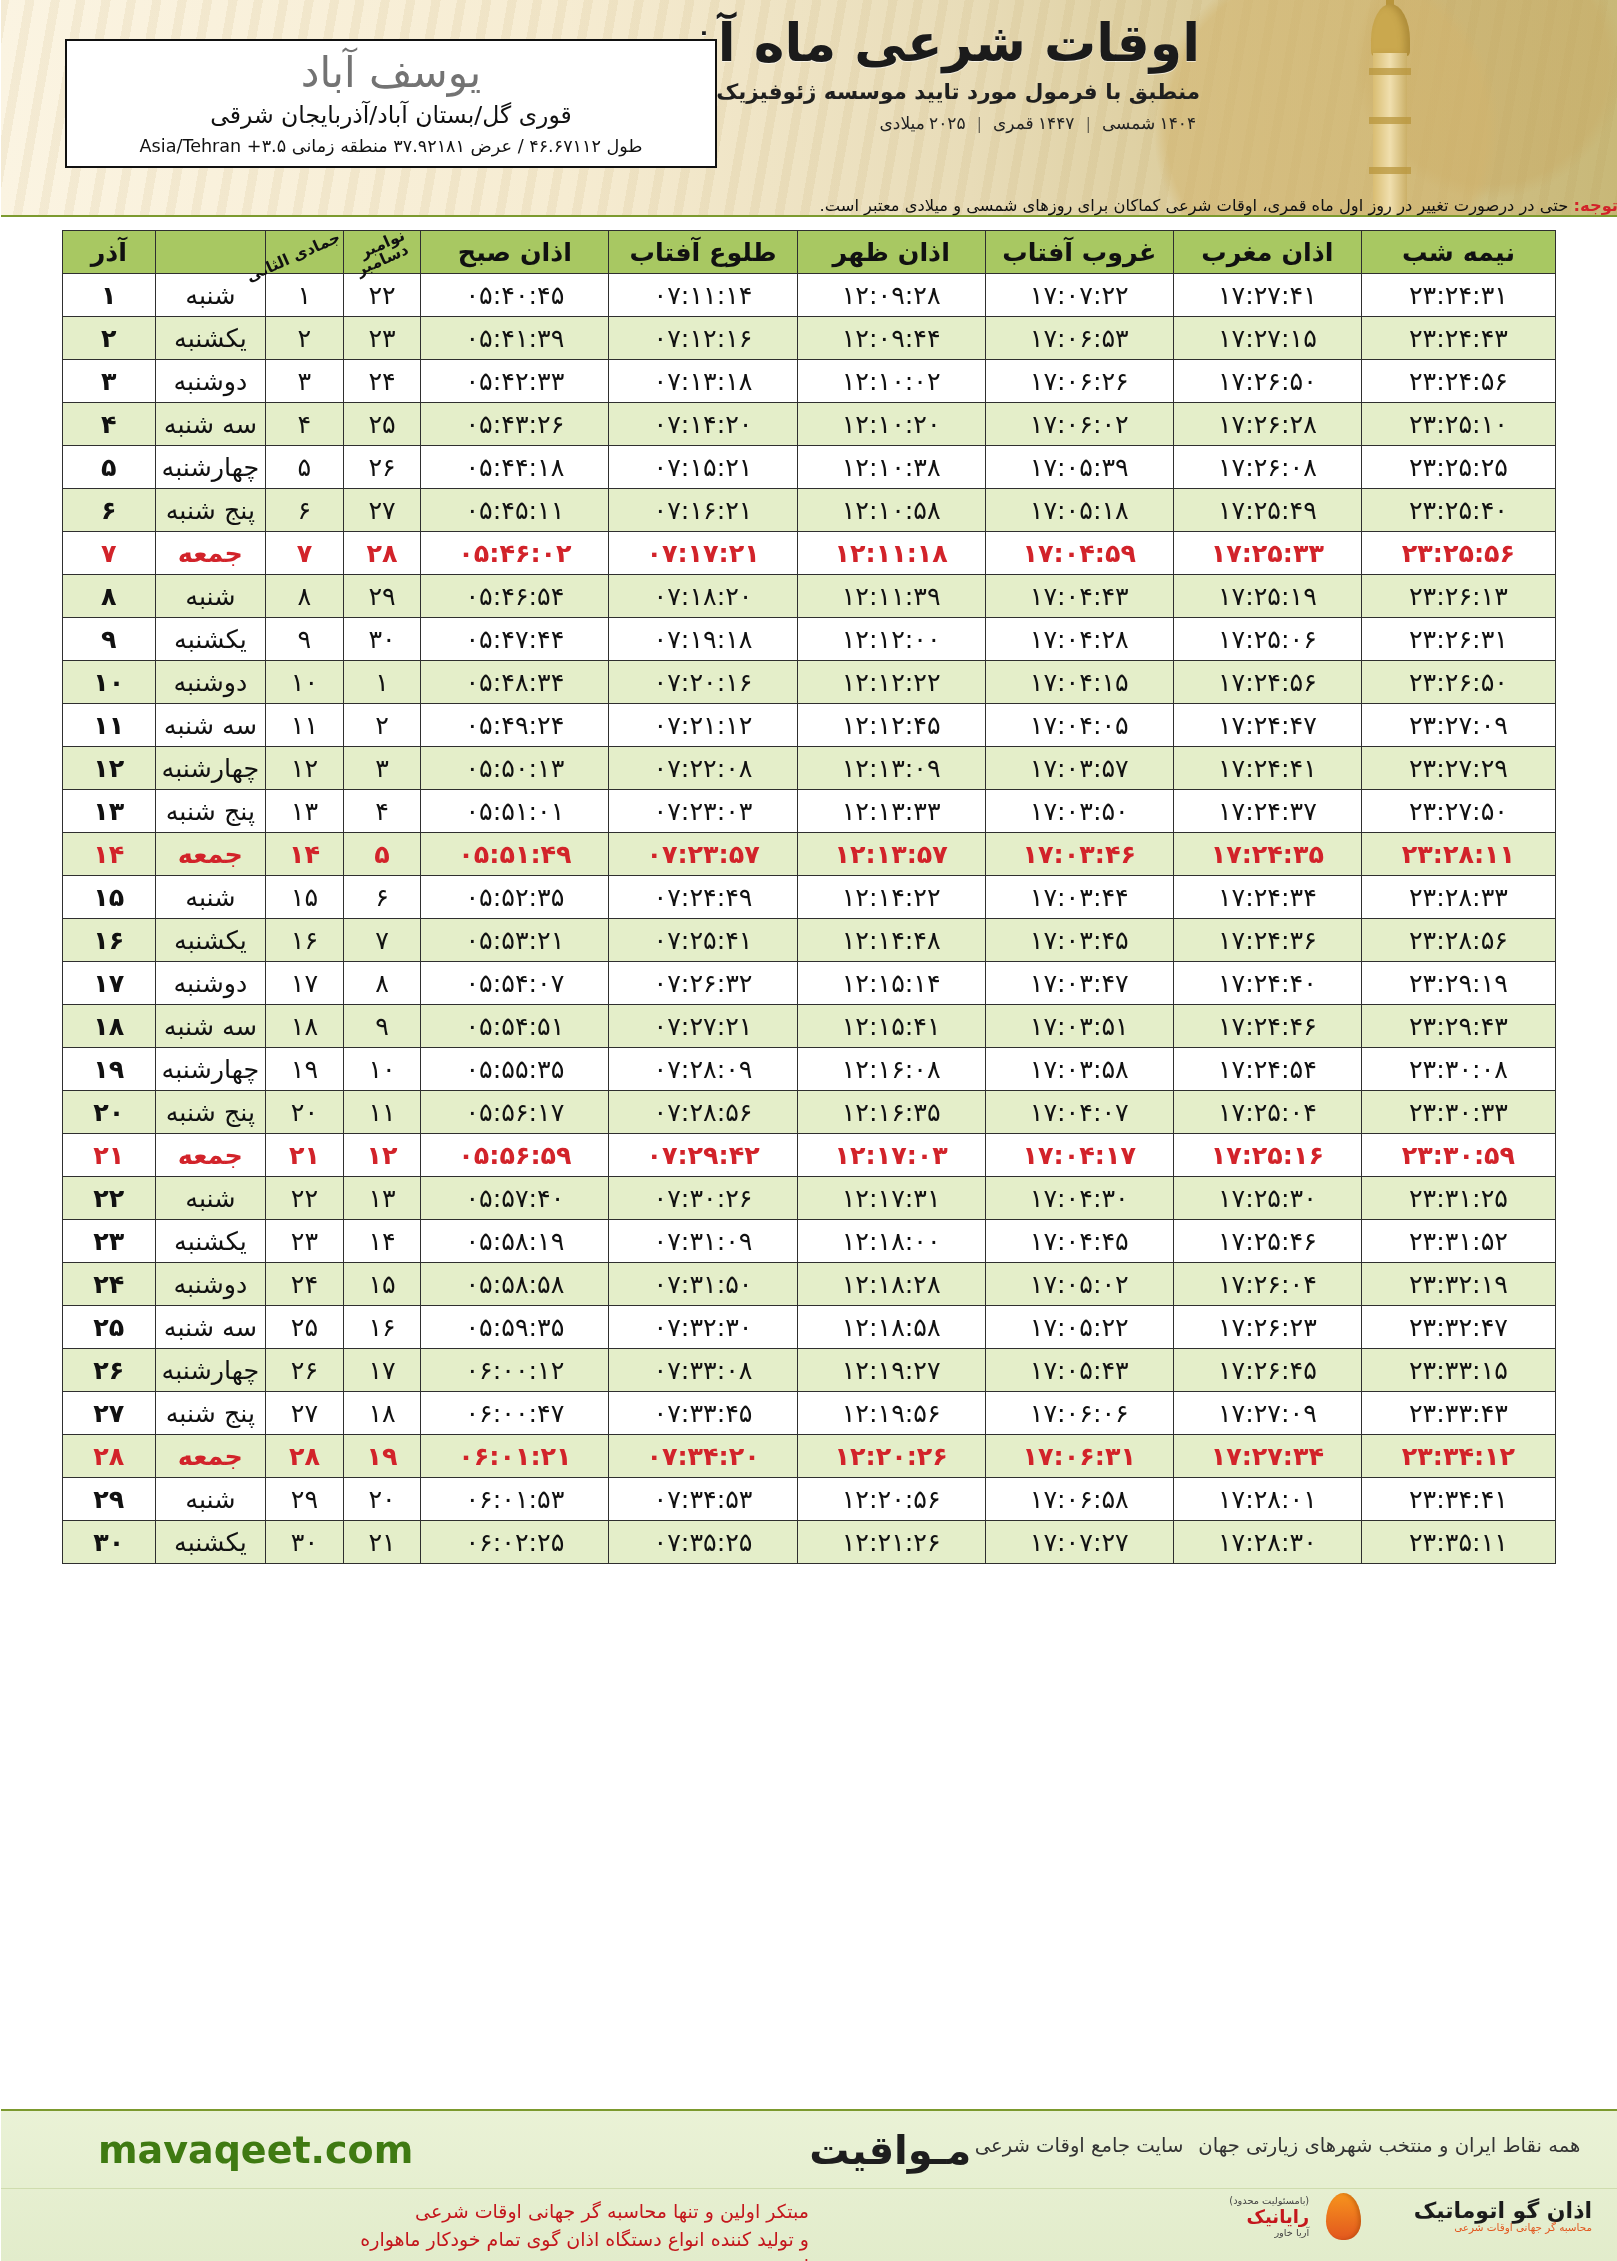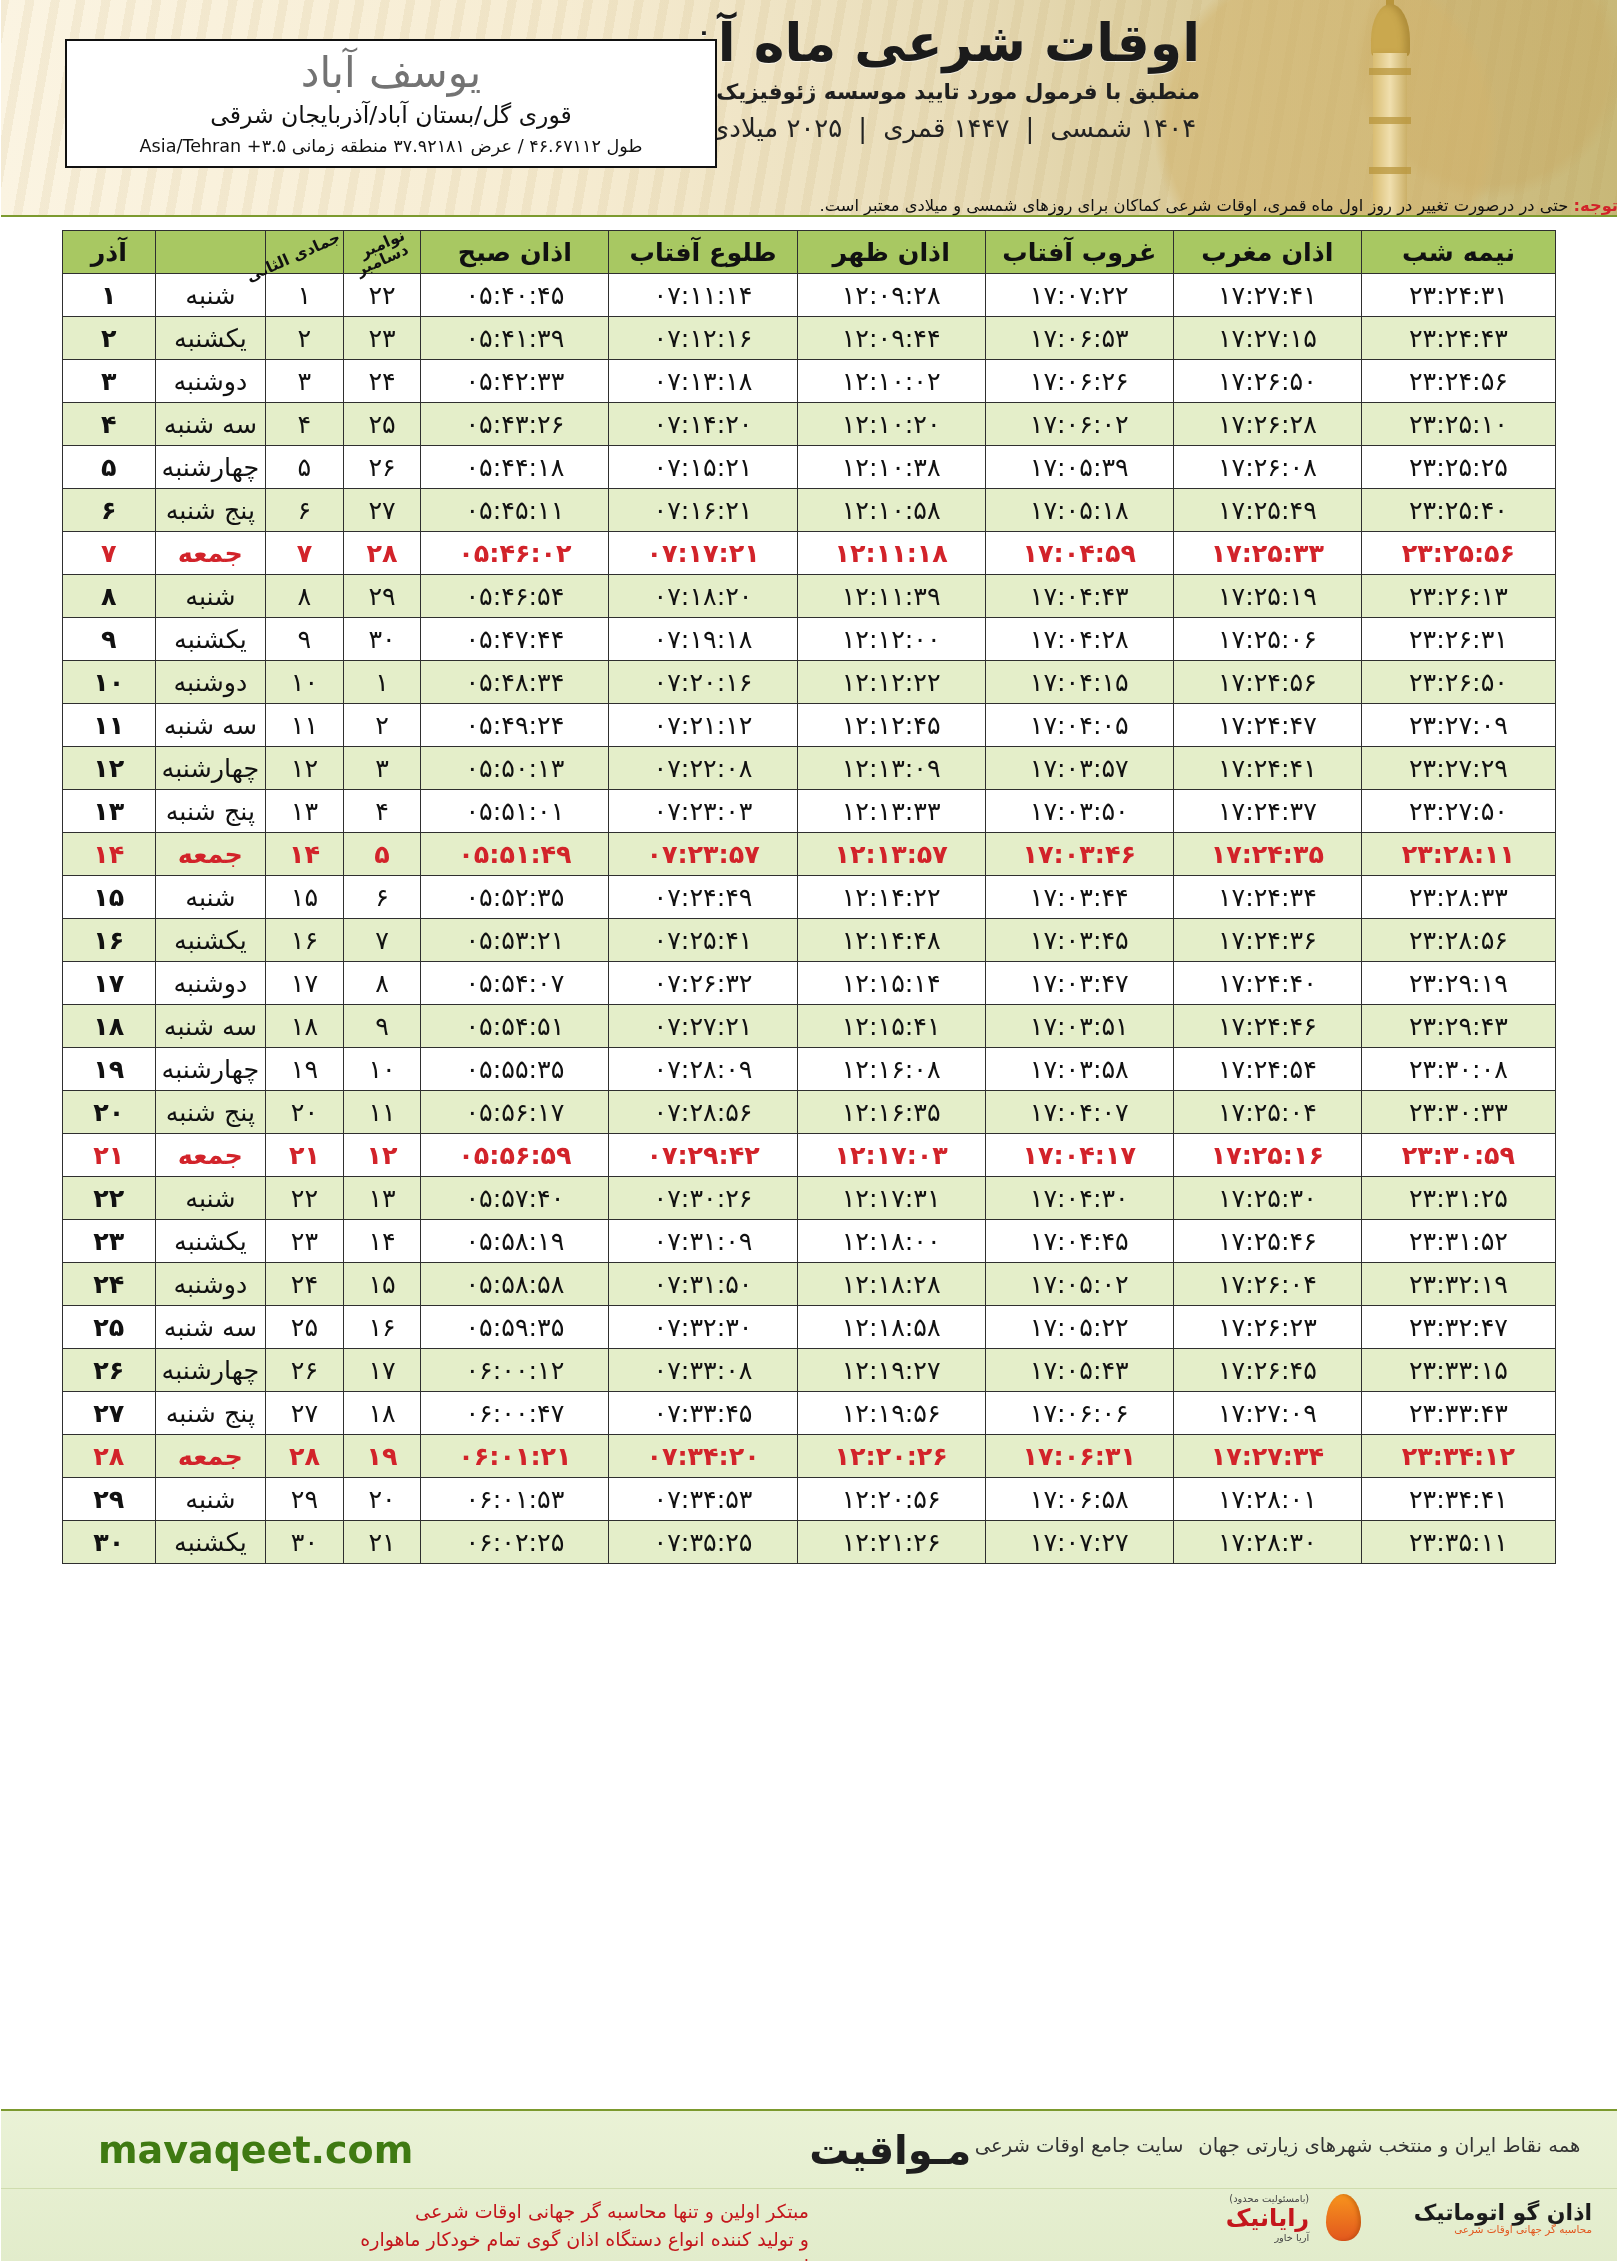--- a/index.html
+++ b/index.html
@@ -49,21 +49,21 @@
   }
   .main-title{
     font-size:52px;font-weight:bold;color:#1b1b1b;letter-spacing:0;
     line-height:1.05;margin:0;
     text-shadow:0 1.3px 0 rgba(255,255,255,.6);
   }
   .sub-title{
     font-size:21.5px;font-weight:bold;color:#1f1f1f;margin-top:9px;
   }
   .dates-line{
-    font-size:26px;color:#222;margin-top:9px;direction:rtl;
+    font-size:17px;color:#222;margin-top:9px;direction:rtl;font-family:Liberation Serif, serif;
   }
   .dates-line span{margin:0 3.9px;}
   
   .loc-box{
     position:absolute;top:39px;left:65px;
     width:652px;
     border:2px solid #111;
     background:#ffffff;
     padding:9px 6.5px 10.4px;
     text-align:center;
@@ -169,21 +169,21 @@
   .logo-azan .flame{
     width:35px;height:47px;background:linear-gradient(180deg,#f7941d,#e2571e);
     border-radius:50% 50% 45% 45%/60% 60% 40% 40%;
     box-shadow:inset -2.6px 0 3.9px rgba(150,60,0,.4);
   }
   .logo-azan .txt{font-size:22px;font-weight:bold;color:#1b1b1b;line-height:1.05;text-align:right;margin-left:46px;}
   .logo-azan .txt small{display:block;font-size:10.4px;color:#e2571e;font-weight:normal;}
   .logo-rayanik{
     text-align:right;
   }
-  .logo-rayanik .big{font-size:24px;font-weight:bold;color:#111;}
+  .logo-rayanik .big{font-size:18px;font-weight:bold;color:#111;}
   .logo-rayanik .big .r{color:#c4161c;}
   .logo-rayanik small{display:block;font-size:9.8px;color:#444;}
 </style>
 </head>
 <body>
 
 <div class="header">
   <div class="header-tex"></div>
 
   <div class="minaret">

